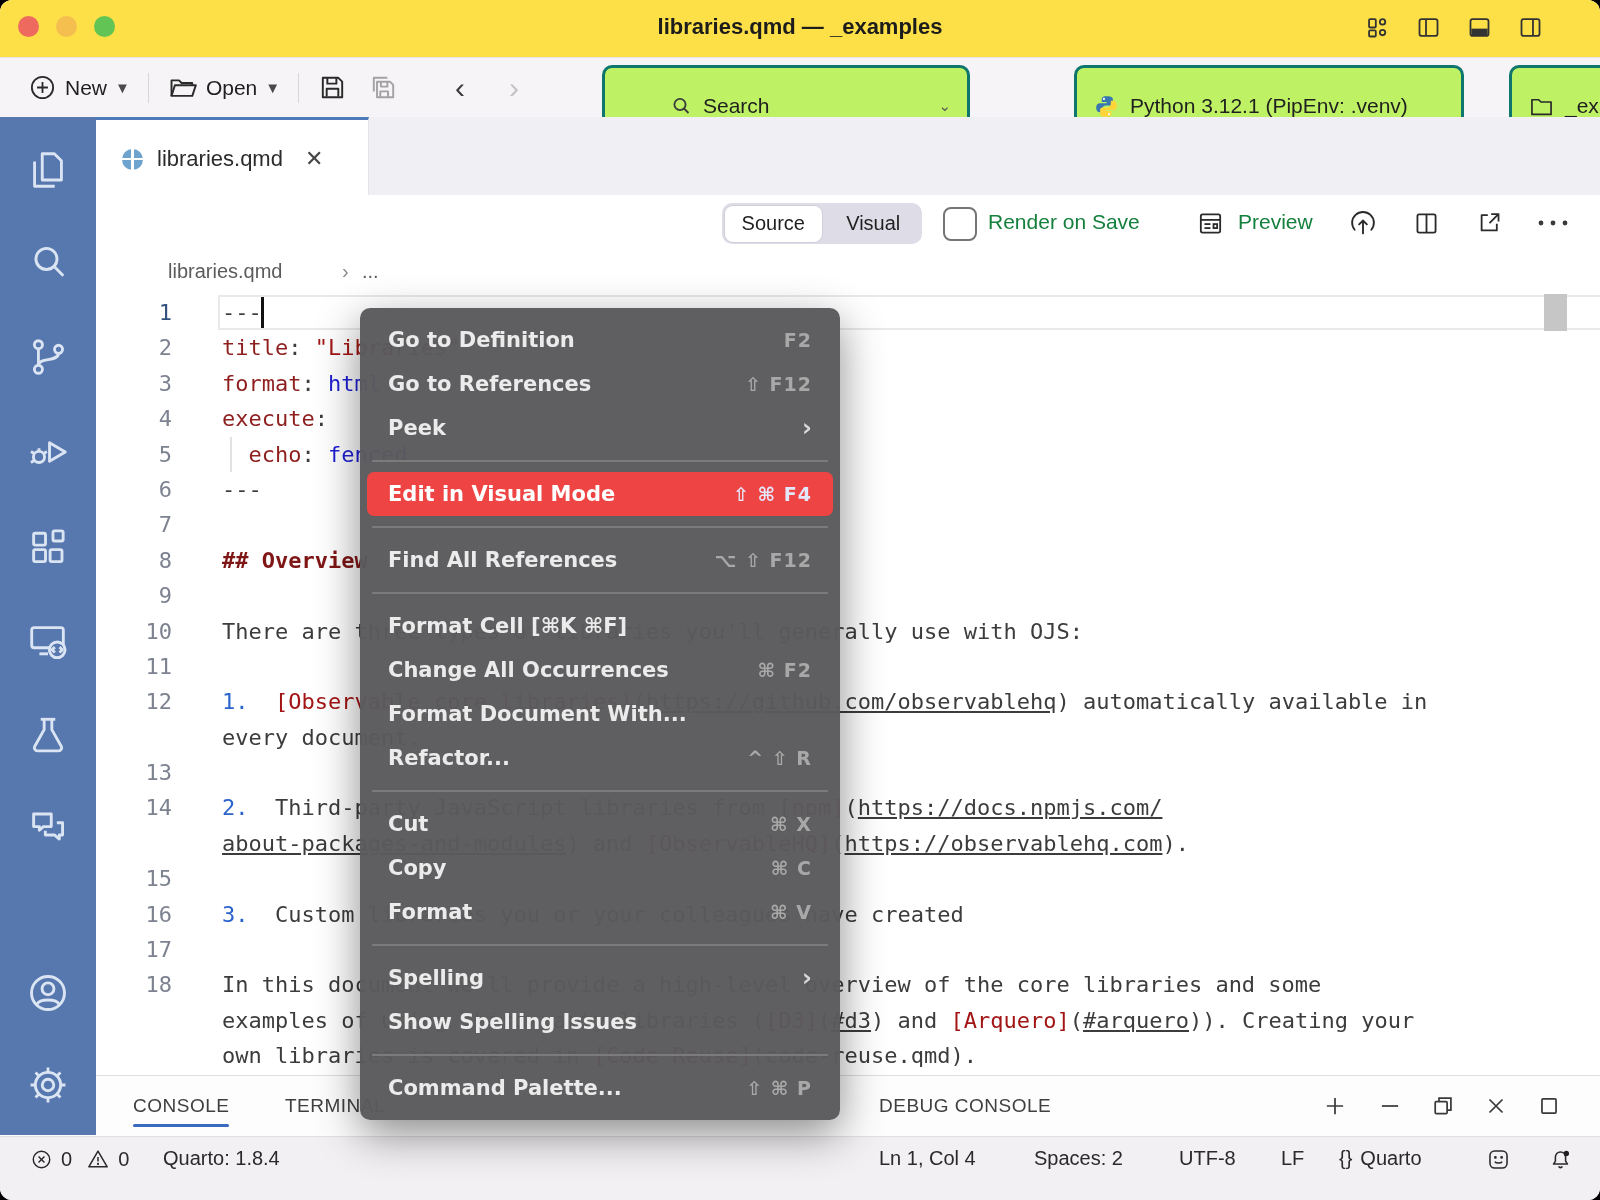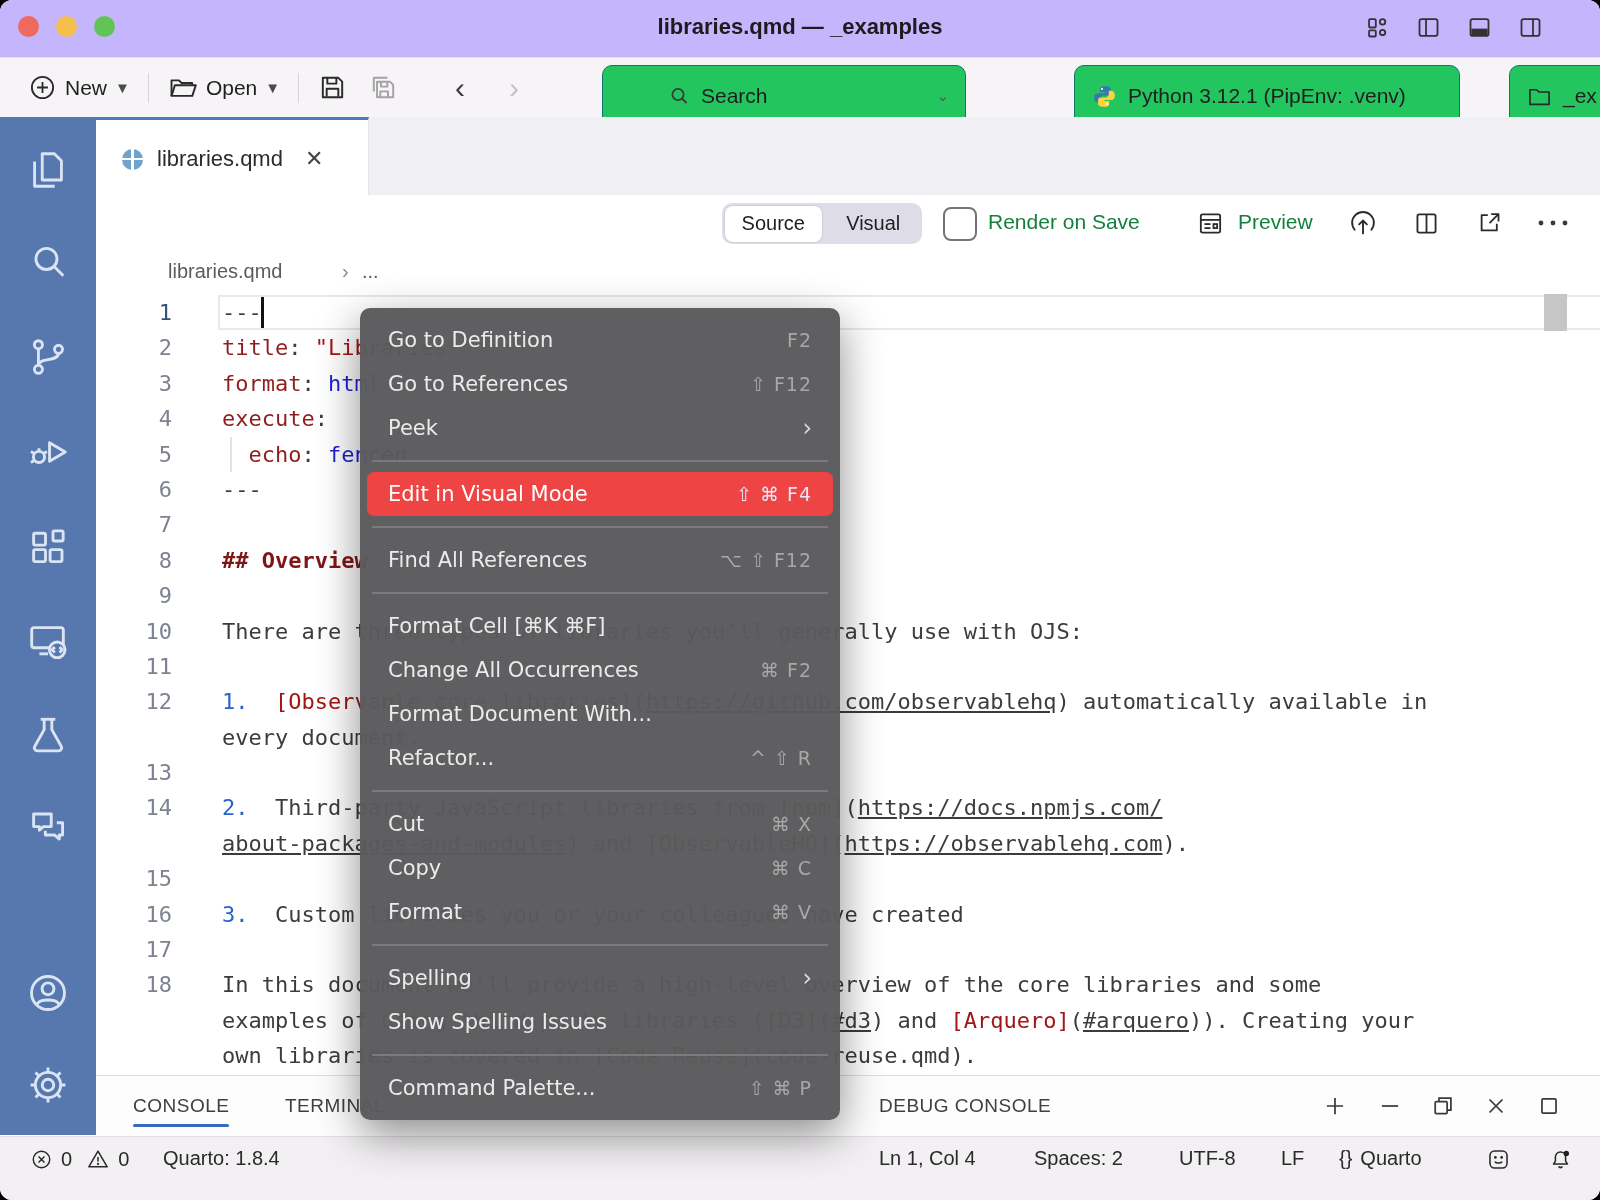--- a/index.html
+++ b/index.html
@@ -1,32 +1,32 @@
 <!DOCTYPE html>
 <html><head>
 <meta charset="utf-8">
 <style>
   html,body{margin:0;padding:0;background:#000;}
   #app{position:relative;width:1600px;height:1200px;background:#fff;overflow:hidden;
        font-family:"Liberation Sans",sans-serif;border-radius:12px;color:#1f1f1f;}
   .abs{position:absolute;}
 
   
-  .titlebar{left:0;top:0;width:1600px;height:57px;background:#c4b5fd;border-bottom:1px solid #e6e3e6;}
+  .titlebar{left:0;top:0;width:1600px;height:57px;background:#fde047;border-bottom:1px solid #e6e3e6;}
   .tl{position:absolute;top:16px;width:21px;height:21px;border-radius:50%;}
   .title{position:absolute;top:14px;left:50%;transform:translateX(-50%);font-size:22px;font-weight:600;color:#1c1c1c;white-space:nowrap;}
   .winicons{position:absolute;top:14px;right:56px;display:flex;gap:24px;}
   .winicons svg{display:block;}
 
   
   .toolbar{left:0;top:58px;width:1600px;height:59px;background:#f6f4f6;border-bottom:1px solid #dcdadc;}
   .tbrow{position:absolute;top:0;left:0;width:100%;height:100%;display:flex;align-items:center;}
   .tbbtn{display:flex;align-items:center;gap:8px;font-size:21px;color:#1f1f1f;}
   .tbdiv{width:1px;height:30px;background:#d8d5d8;margin:0 18px;}
-  .pill{display:flex;align-items:center;gap:10px;height:44px;border:1px solid #0f766e;border-radius:10px;background:#22c55e;padding:8px 16px;font-size:21px;color:#1f1f1f;white-space:nowrap;}
+  .pill{display:flex;align-items:center;gap:10px;height:44px;border:3px solid #0f766e;border-radius:10px;background:#bef264;padding:16px 16px;font-size:21px;color:#1f1f1f;white-space:nowrap;}
   .chev{font-size:15px;color:#4a4a4a;}
 
   
   .activitybar{left:0;top:117px;width:96px;height:1018px;background:#5678ae;}
   .acticon{position:absolute;left:50%;transform:translate(-50%,-50%);}
 
   
   .tabstrip{left:96px;top:117px;width:1504px;height:78px;background:#f0eff3;border-bottom:1px solid #e0e0e0;}
   .tab{position:absolute;left:0;top:0;width:272px;height:78px;background:#fff;border-top:3px solid #4d7ab8;border-right:1px solid #e4e4e4;display:flex;align-items:center;}
   .tablabel{font-size:22px;color:#2c2c2c;margin-left:14px;}
@@ -61,21 +61,21 @@
   .sg-u{color:#3c3c3c;text-decoration:underline;}
   .curline{position:absolute;left:122px;top:0;width:1418px;height:31px;border:2px solid #e9e9e9;}
   .cursor{position:absolute;left:165px;top:2px;width:3px;height:31px;background:#111;}
   .iguide{position:absolute;left:134px;top:142px;width:2px;height:35px;background:#e2e2e2;}
   .sthumb{position:absolute;right:33px;top:-1px;width:23px;height:37px;background:#c6c6c6;}
 
   
   .ctxmenu{left:360px;top:308px;width:480px;background:rgba(90,90,92,0.97);border-radius:10px;
            box-shadow:0 14px 44px rgba(0,0,0,.45);padding:10px 0;z-index:50;
            font-family:"DejaVu Sans","Liberation Sans",sans-serif;}
-  .mi{height:44px;display:flex;align-items:center;padding:0 28px;color:#ebebeb;font-size:21px;white-space:nowrap;}
+  .mi{height:44px;display:flex;align-items:center;padding:0 28px;color:#ebebeb;font-size:21px;white-space:nowrap;font-weight:bold;}
   .mi .sc{margin-left:auto;color:#a8a8a8;font-size:19px;letter-spacing:1px;}
   .mi .arr{margin-left:auto;color:#d8d8d8;font-size:24px;}
   .mi.hl{background:#ef4444;margin:0 7px;border-radius:7px;padding:0 21px;color:#fff;}
   .mi.hl .sc{color:#e3e7fb;}
   .mi-sep{border-top:2px solid #7b7b7b;margin:10px 12px;}
 
   
   .panelbar{left:96px;top:1075px;width:1504px;height:60px;background:#fdfdfd;border-top:1px solid #ddd;}
   .ptab{position:absolute;top:0;height:60px;display:flex;align-items:center;font-size:19px;color:#3f3f3f;letter-spacing:.5px;}
   .ptab .ul{position:absolute;left:0;right:0;bottom:9px;height:3px;background:#3a6ac0;border-radius:2px;}

